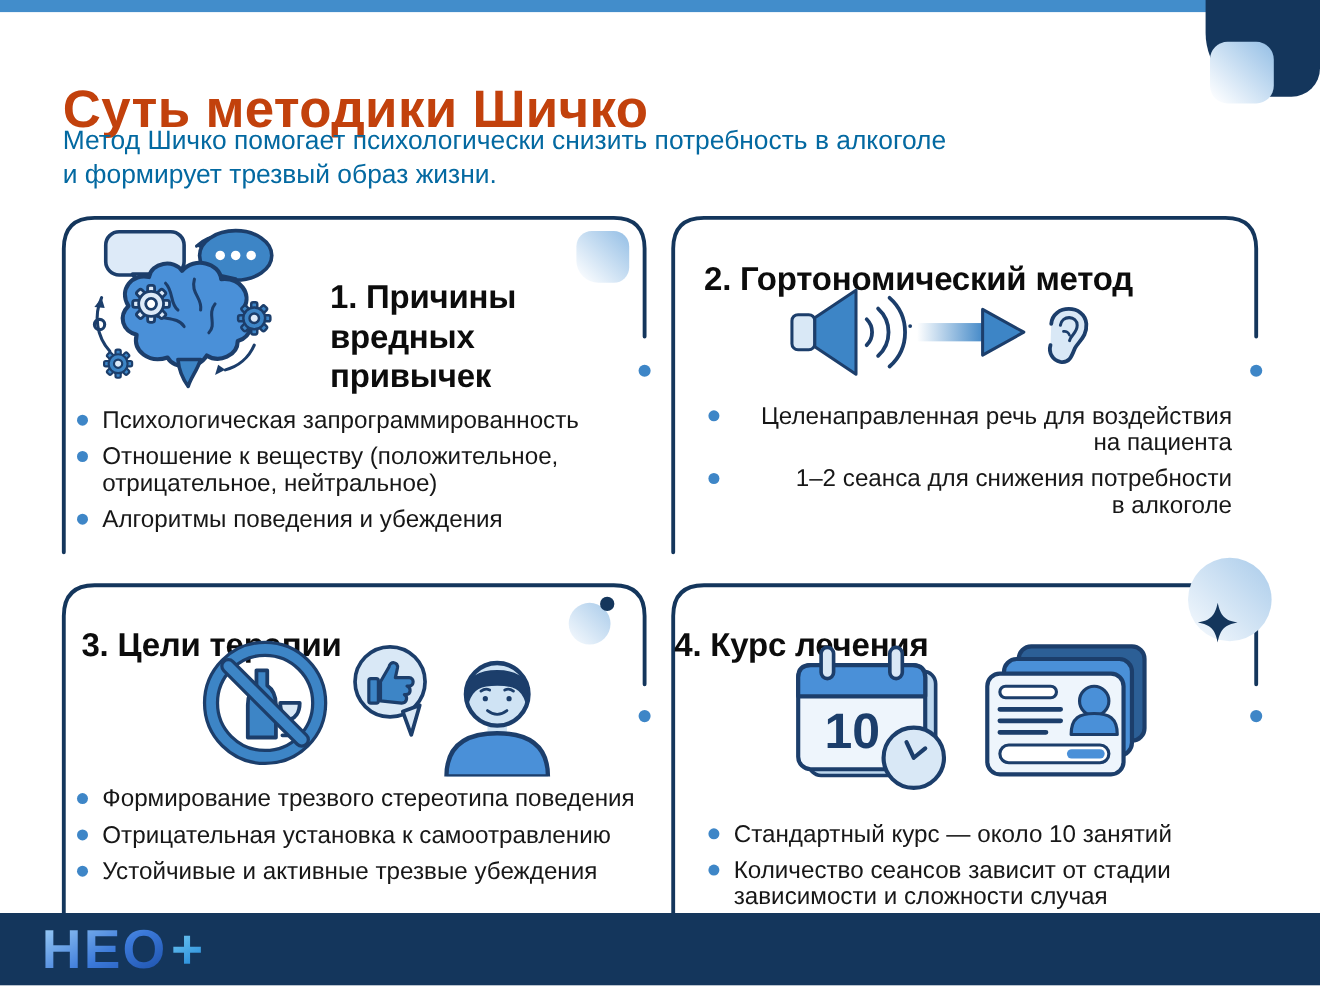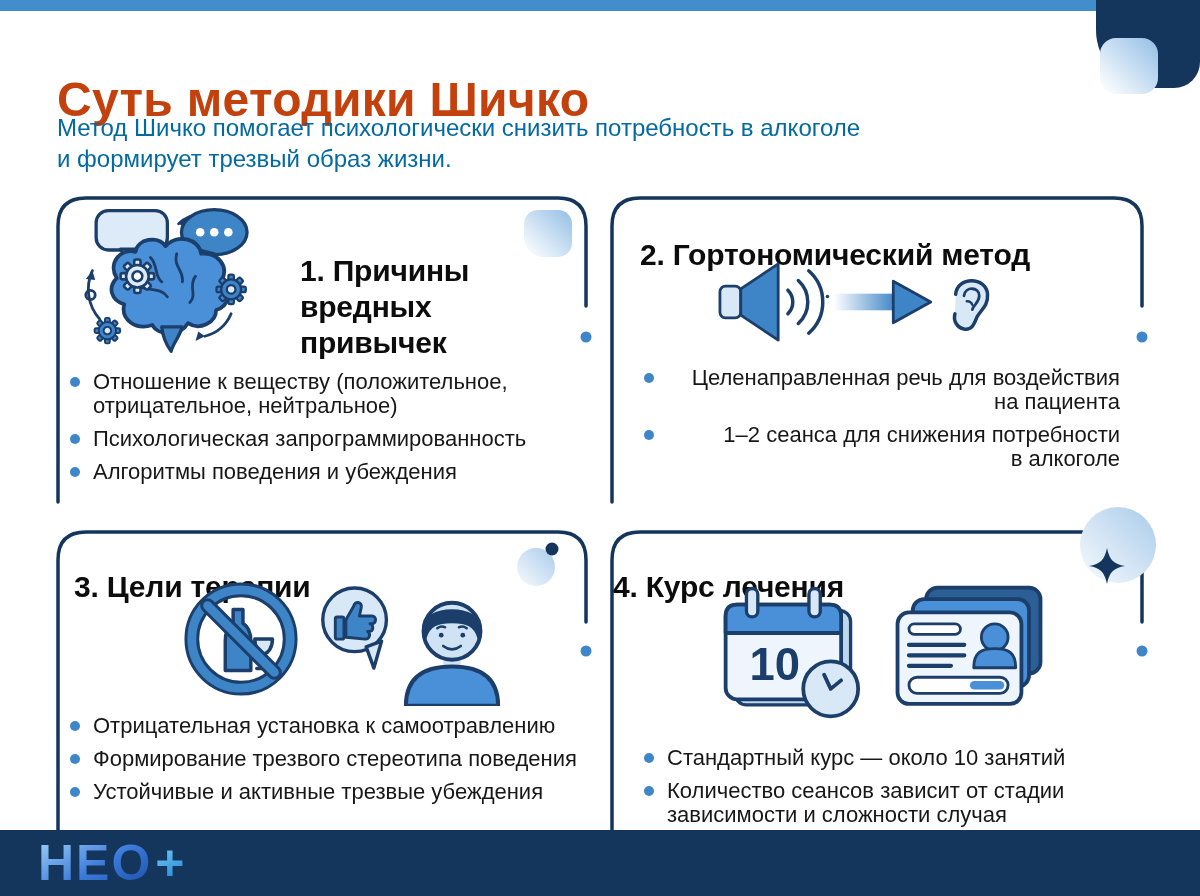--- a/index.html
+++ b/index.html
@@ -144,23 +144,23 @@
     <rect x="-3.2" y="-17" width="6.4" height="34" rx="2"></rect>
     <rect x="-3.2" y="-17" width="6.4" height="34" rx="2" transform="rotate(45)"></rect>
     <rect x="-3.2" y="-17" width="6.4" height="34" rx="2" transform="rotate(90)"></rect>
     <rect x="-3.2" y="-17" width="6.4" height="34" rx="2" transform="rotate(135)"></rect>
     <circle r="11.5"></circle>
       <circle r="5" fill="#DDEAF8"></circle>
   </g>
 </svg>
 <h2 class="abs card-title t1">1. Причины вредных привычек</h2>
 <ul class="bullets b1">
+  <li>Психологическая запрограммированность</li>
   <li>Отношение к веществу (положительное,
 отрицательное, нейтральное)</li>
-  <li>Психологическая запрограммированность</li>
   <li>Алгоритмы поведения и убеждения</li>
 </ul>
 
 <h2 class="abs card-title t2">2. Гортономический метод</h2>
 <svg class="abs icon-speech" width="300" height="104" viewBox="0 0 420 150">
   <defs>
     <linearGradient id="arrowgrad" x1="0" y1="0" x2="1" y2="0">
       <stop offset="0" stop-color="#ffffff"></stop>
         <stop offset="1" stop-color="#3D85C6"></stop>
     </linearGradient>
@@ -214,22 +214,22 @@
 <svg class="abs icon-person" width="108" height="126" viewBox="0 0 110 128">
   <rect x="46" y="72" width="18" height="16" fill="#CFE3F4"></rect>
   <circle cx="55" cy="52" r="29" fill="#CFE3F4" stroke="#1C3E6B" stroke-width="4"></circle>
   <path d="M26,50 C24,24 86,24 84,50 C84,54 83,57 82,59 C78,46 70,43 55,43 C40,43 32,46 28,59 C27,57 26,54 26,50 Z" fill="#1C3E6B" stroke="#1C3E6B" stroke-width="2" stroke-linejoin="round"></path>
   <circle cx="44" cy="56" r="2.4" fill="#1C3E6B"></circle>
     <circle cx="66" cy="56" r="2.4" fill="#1C3E6B"></circle>
   <path d="M40,49 q4,-3 8,-1 M62,48 q4,-2 8,1 M46,67 q9,7 18,0" fill="none" stroke="#1C3E6B" stroke-width="2.6" stroke-linecap="round"></path>
   <path d="M8,128 C8,98 28,88 55,88 C82,88 102,98 102,128 Z" fill="#4A90D8" stroke="#1C3E6B" stroke-width="4" stroke-linejoin="round"></path>
 </svg>
 <ul class="bullets b3">
+  <li>Формирование трезвого стереотипа поведения</li>
   <li>Отрицательная установка к самоотравлению</li>
-  <li>Формирование трезвого стереотипа поведения</li>
   <li>Устойчивые и активные трезвые убеждения</li>
 </ul>
 
 <h2 class="abs card-title t4">4. Курс лечения</h2>
 <svg class="abs icon-calendar" width="152" height="142" viewBox="0 0 160 150">
   <rect x="22" y="32" width="122" height="100" rx="12" fill="#BDD7EE" stroke="#1C3E6B" stroke-width="3.5"></rect>
   <rect x="12" y="26" width="122" height="100" rx="12" fill="#EEF5FC" stroke="#1C3E6B" stroke-width="4"></rect>
   <path d="M12,56 L134,56 L134,38 Q134,26 122,26 L24,26 Q12,26 12,38 Z" fill="#4A90D8" stroke="#1C3E6B" stroke-width="4" stroke-linejoin="round"></path>
   <rect x="34" y="9" width="12" height="30" rx="6" fill="#D9E8F6" stroke="#1C3E6B" stroke-width="3.5"></rect>
   <rect x="100" y="9" width="12" height="30" rx="6" fill="#D9E8F6" stroke="#1C3E6B" stroke-width="3.5"></rect>

